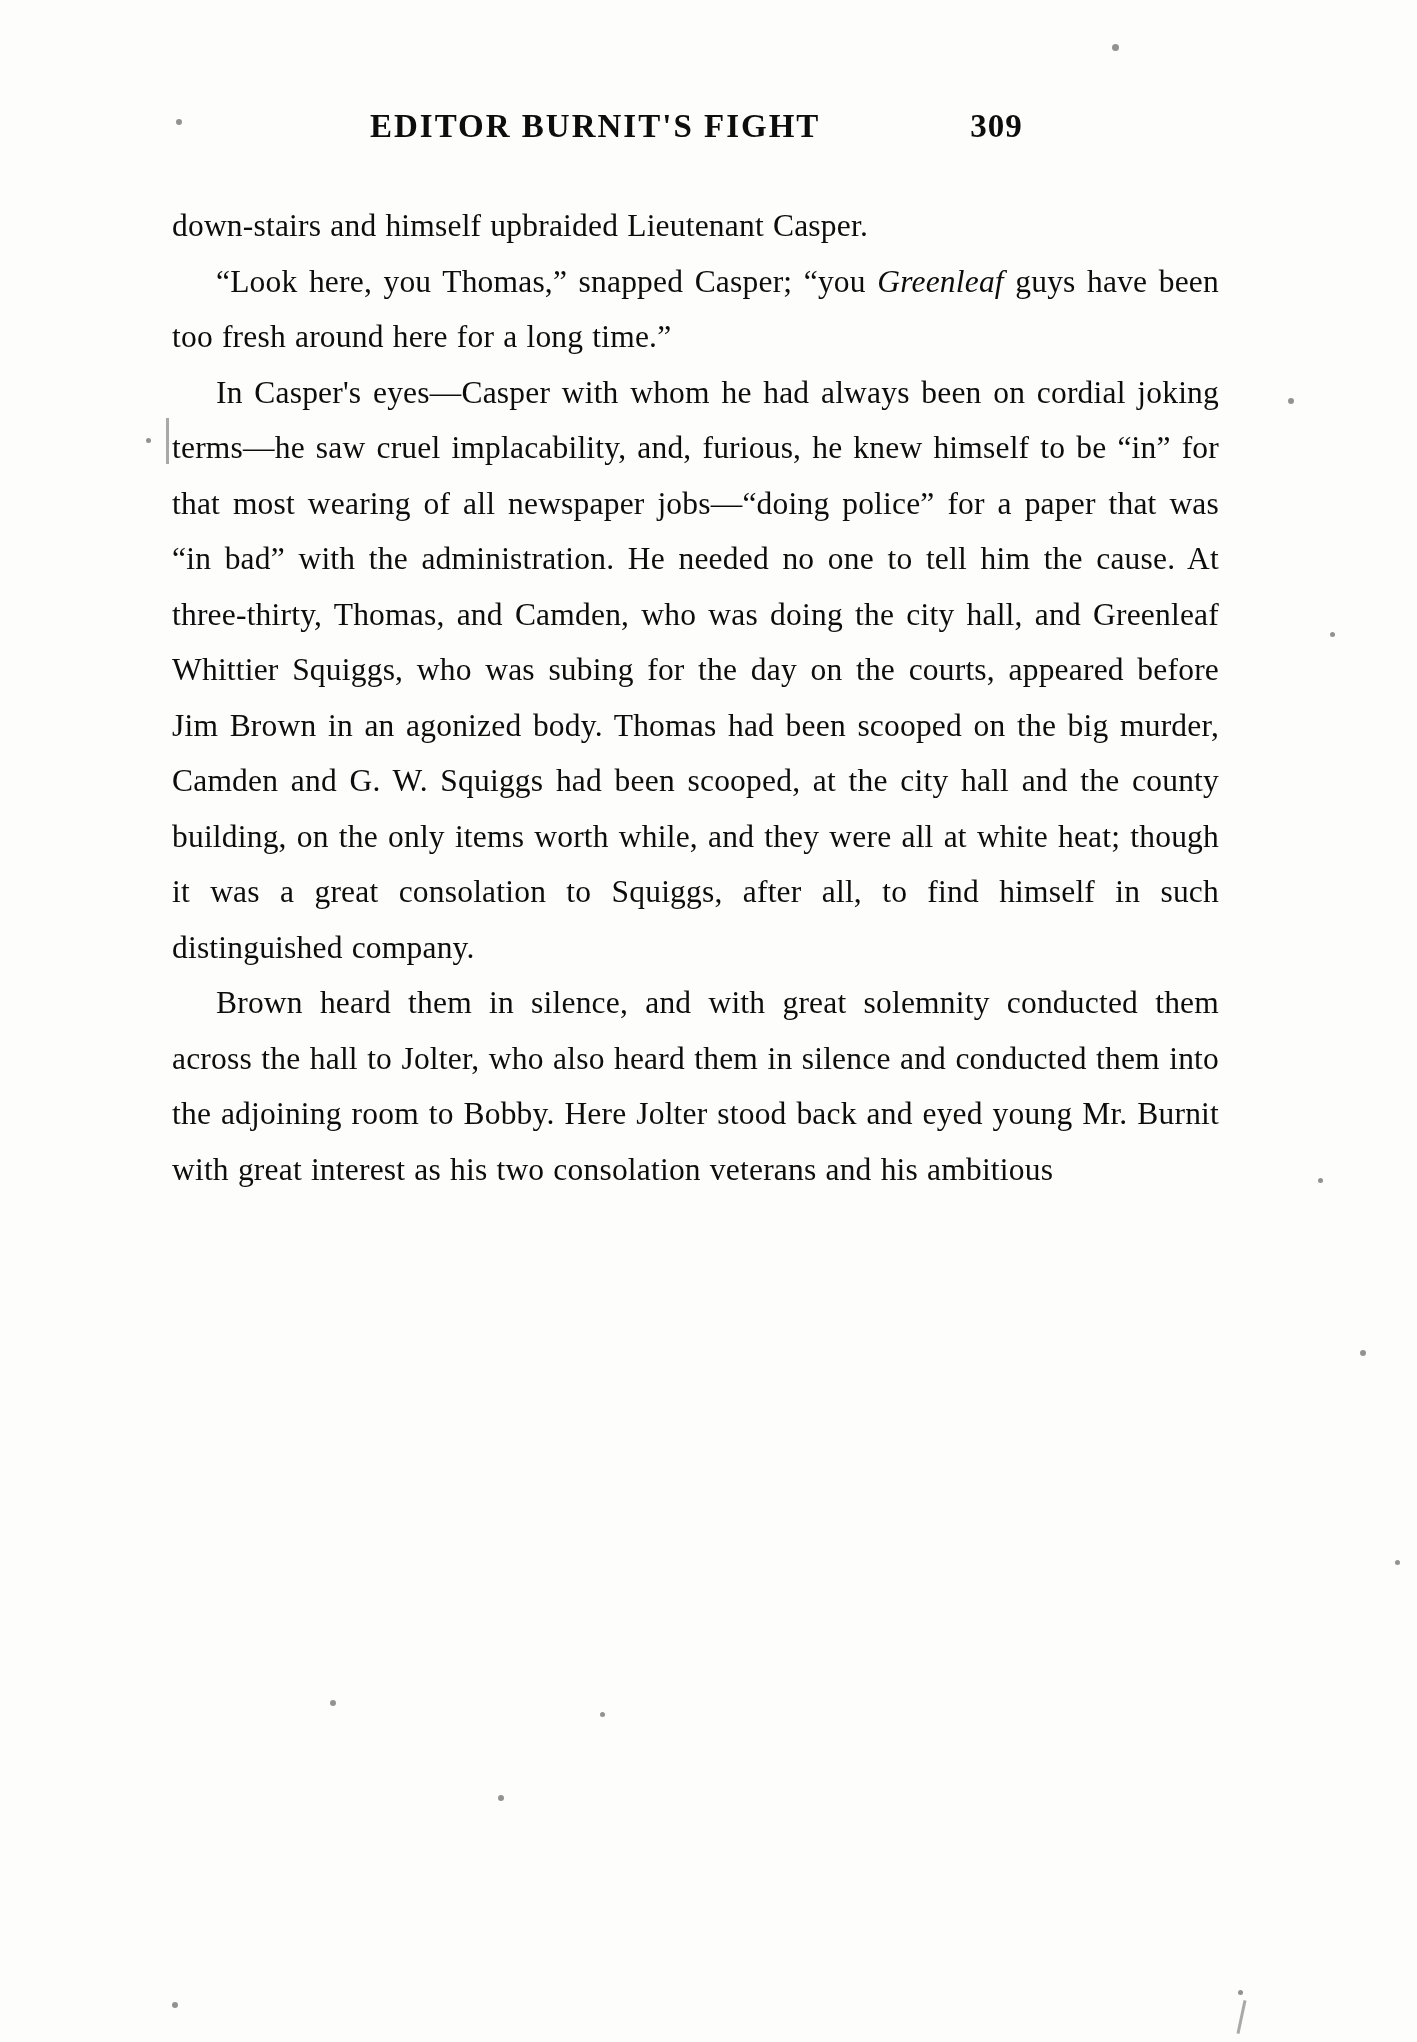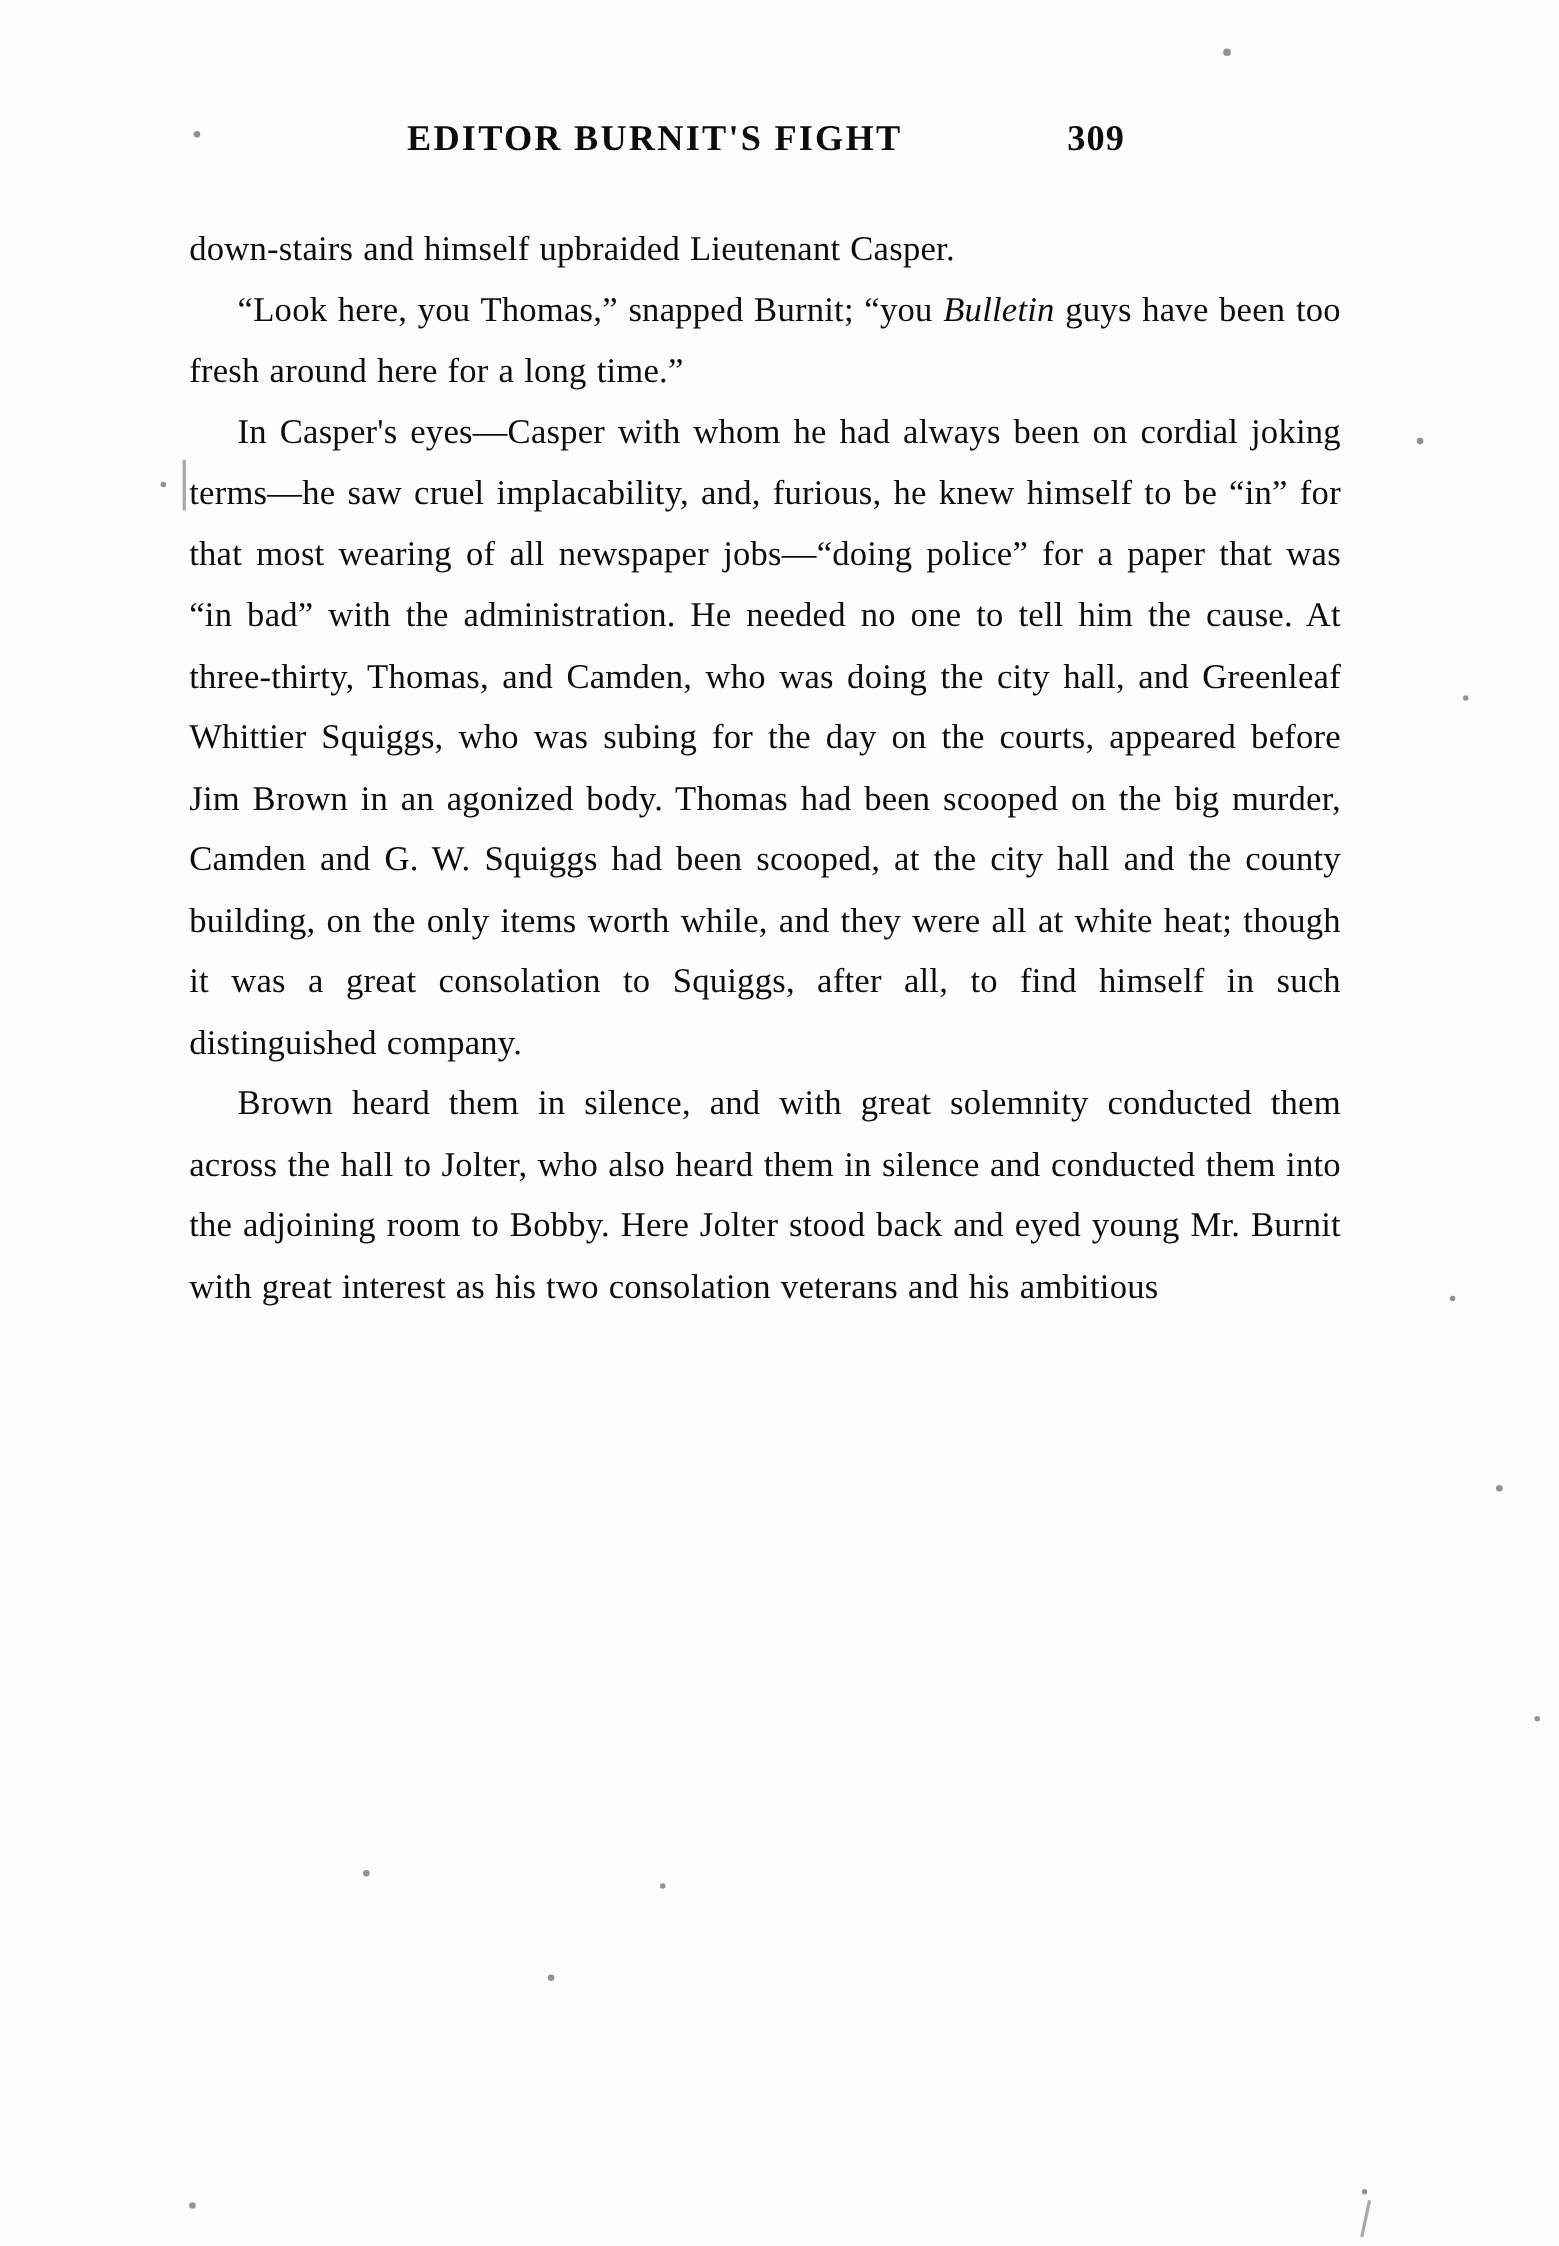--- a/index.html
+++ b/index.html
@@ -87,21 +87,21 @@
 
   <div class="page-header">
     <div class="running-title">EDITOR BURNIT'S FIGHT</div>
     <div class="folio">309</div>
   </div>
 
   <div class="text-block">
 
     <p class="para">down-stairs and himself upbraided Lieutenant Casper.</p>
 
-    <p class="para indent"><span>“Look here, you Thomas,” snapped Burnit; “you </span><span class="it">Bulletin</span><span> guys have been too fresh around here for a long time.”</span></p>
+    <p class="para indent"><span>“Look here, you Thomas,” snapped Casper; “you </span><span class="it">Greenleaf</span><span> guys have been too fresh around here for a long time.”</span></p>
 
     <p class="para indent">In Casper's eyes—Casper with whom he had always been on cordial joking terms—he saw cruel implacability, and, furious, he knew himself to be “in” for that most wearing of all newspaper jobs—“doing police” for a paper that was “in bad” with the administration. He needed no one to tell him the cause. At three-thirty, Thomas, and Camden, who was doing the city hall, and Greenleaf Whittier Squiggs, who was subing for the day on the courts, appeared before Jim Brown in an agonized body. Thomas had been scooped on the big murder, Camden and G. W. Squiggs had been scooped, at the city hall and the county building, on the only items worth while, and they were all at white heat; though it was a great consolation to Squiggs, after all, to find himself in such distinguished company.</p>
 
     <p class="para indent">Brown heard them in silence, and with great solemnity conducted them across the hall to Jolter, who also heard them in silence and conducted them into the adjoining room to Bobby. Here Jolter stood back and eyed young Mr. Burnit with great interest as his two consolation veterans and his ambitious</p>
 
   </div>
 
   <span class="speck" style="left:1112px; top:44px; width:7px; height:7px;"></span>
   <span class="speck" style="left:176px; top:119px; width:6px; height:6px;"></span>
   <span class="speck" style="left:1288px; top:398px; width:6px; height:6px;"></span>

